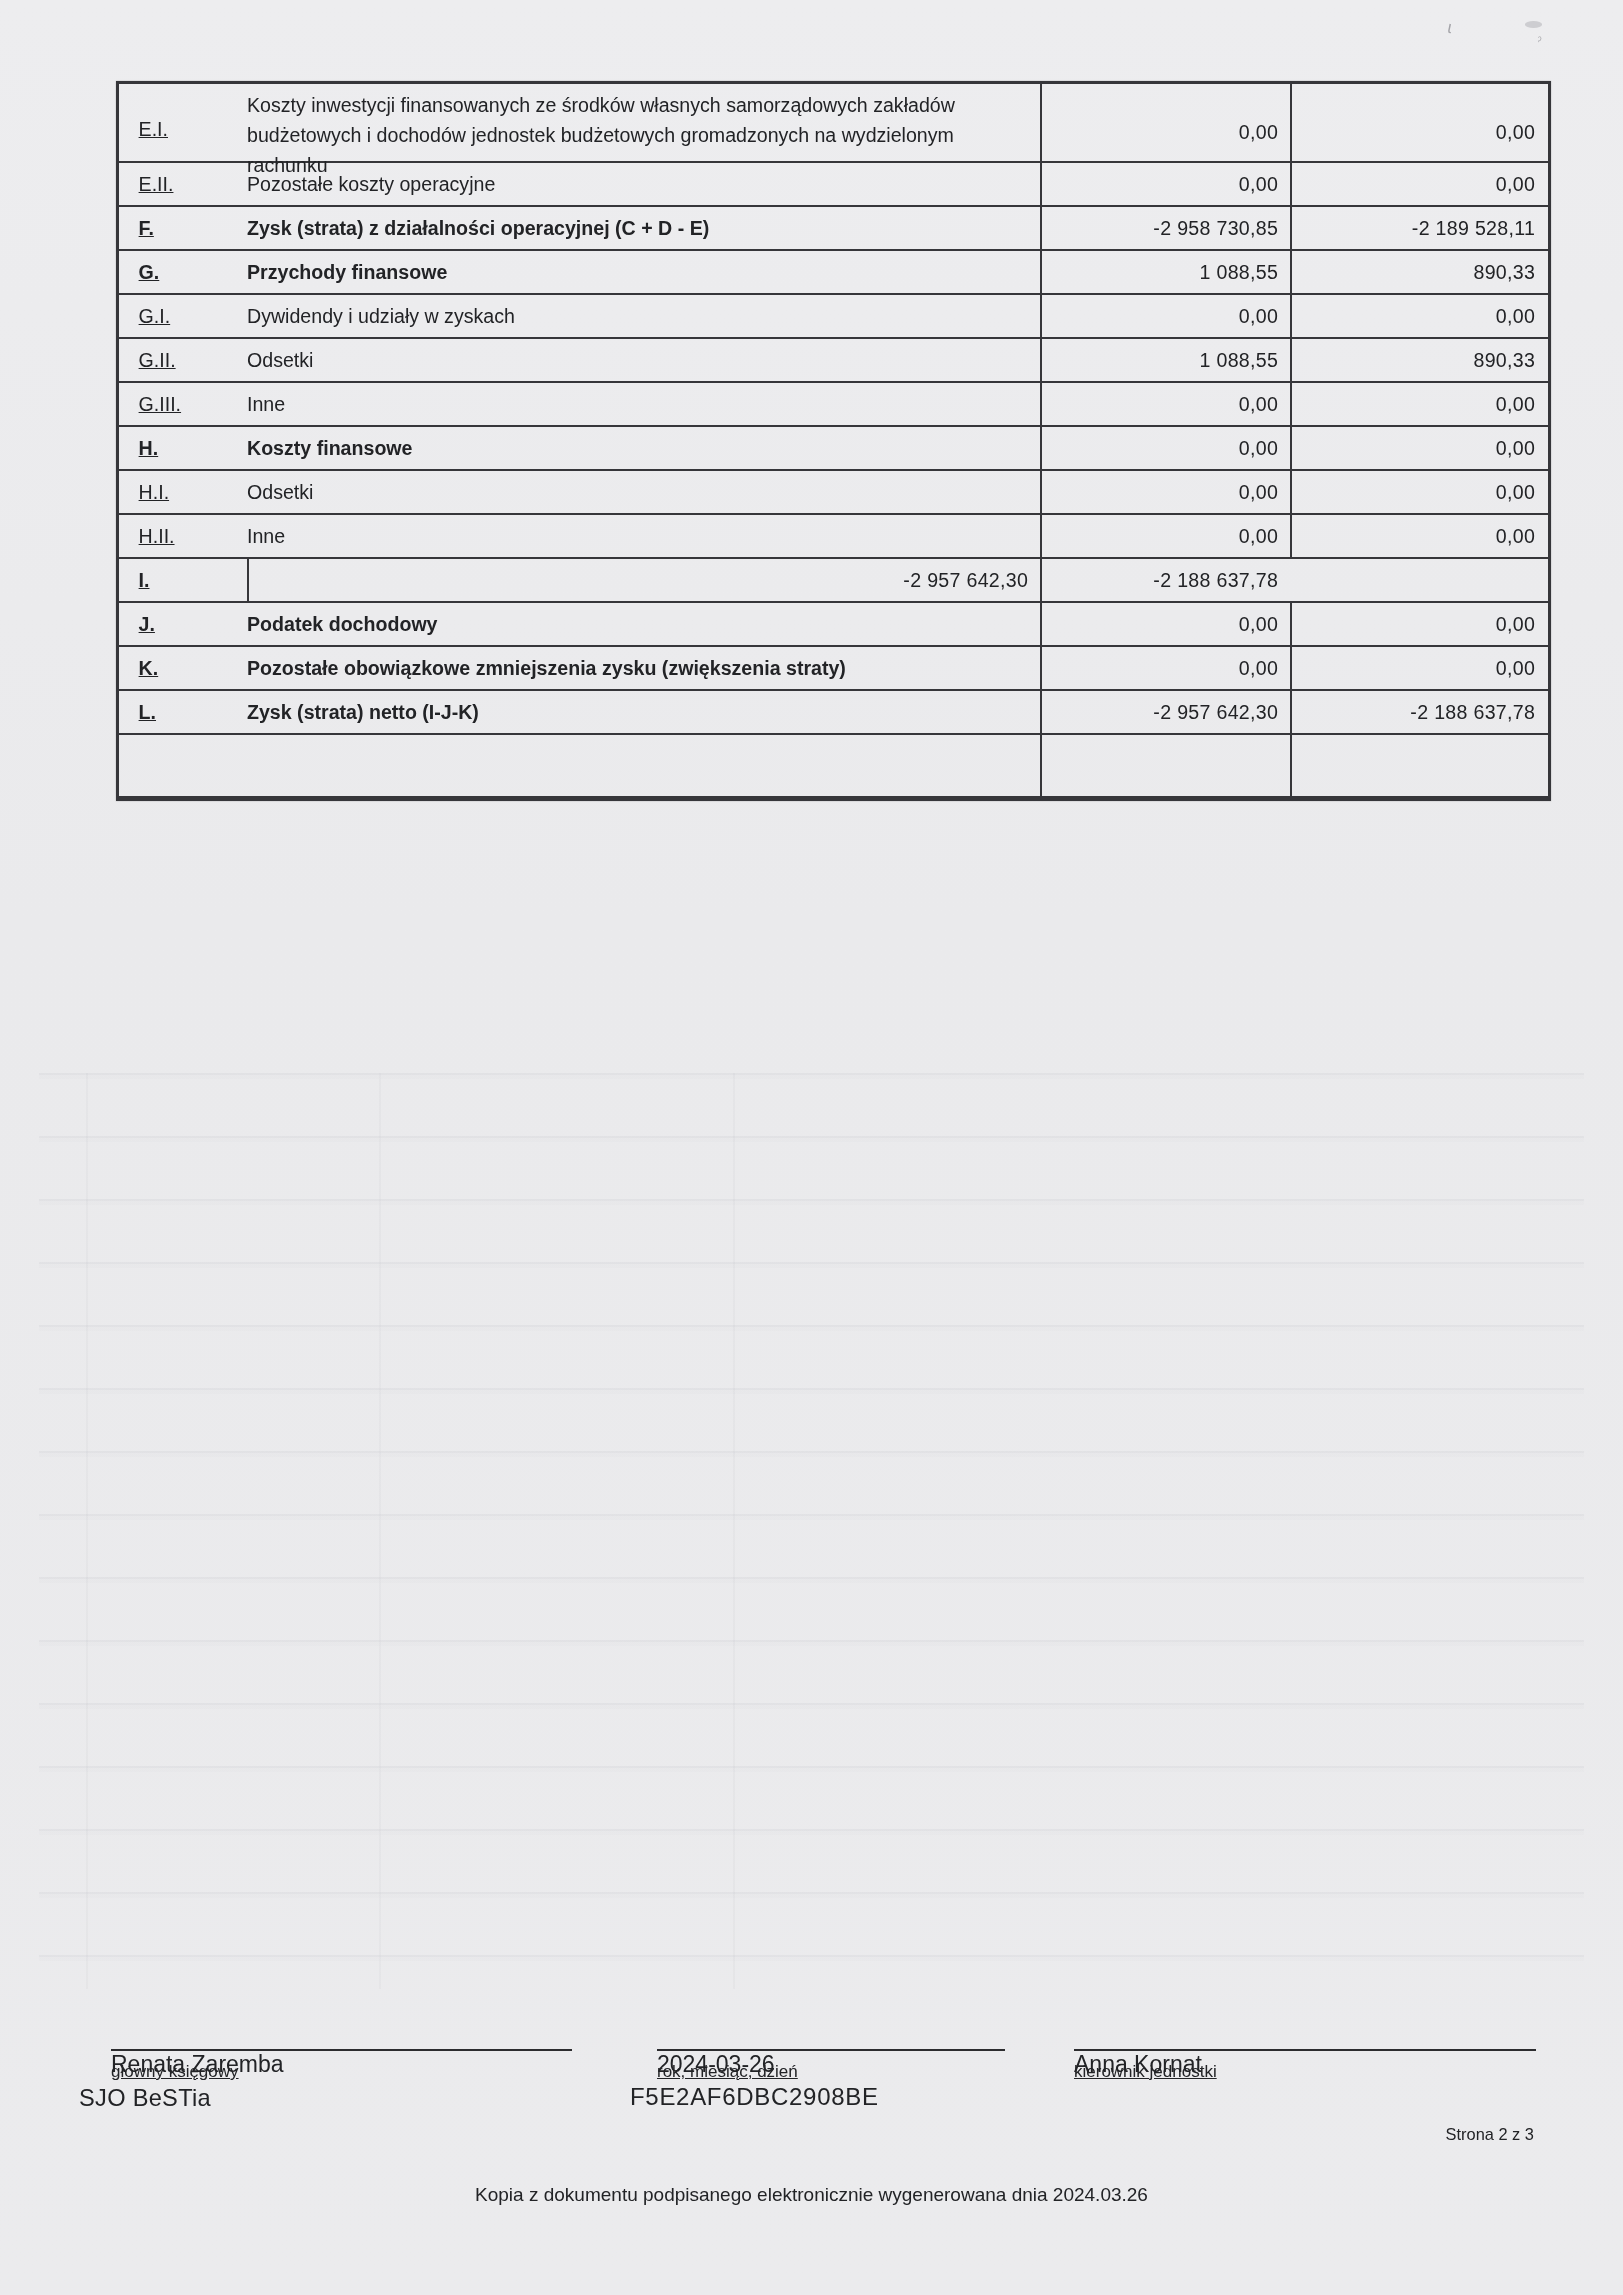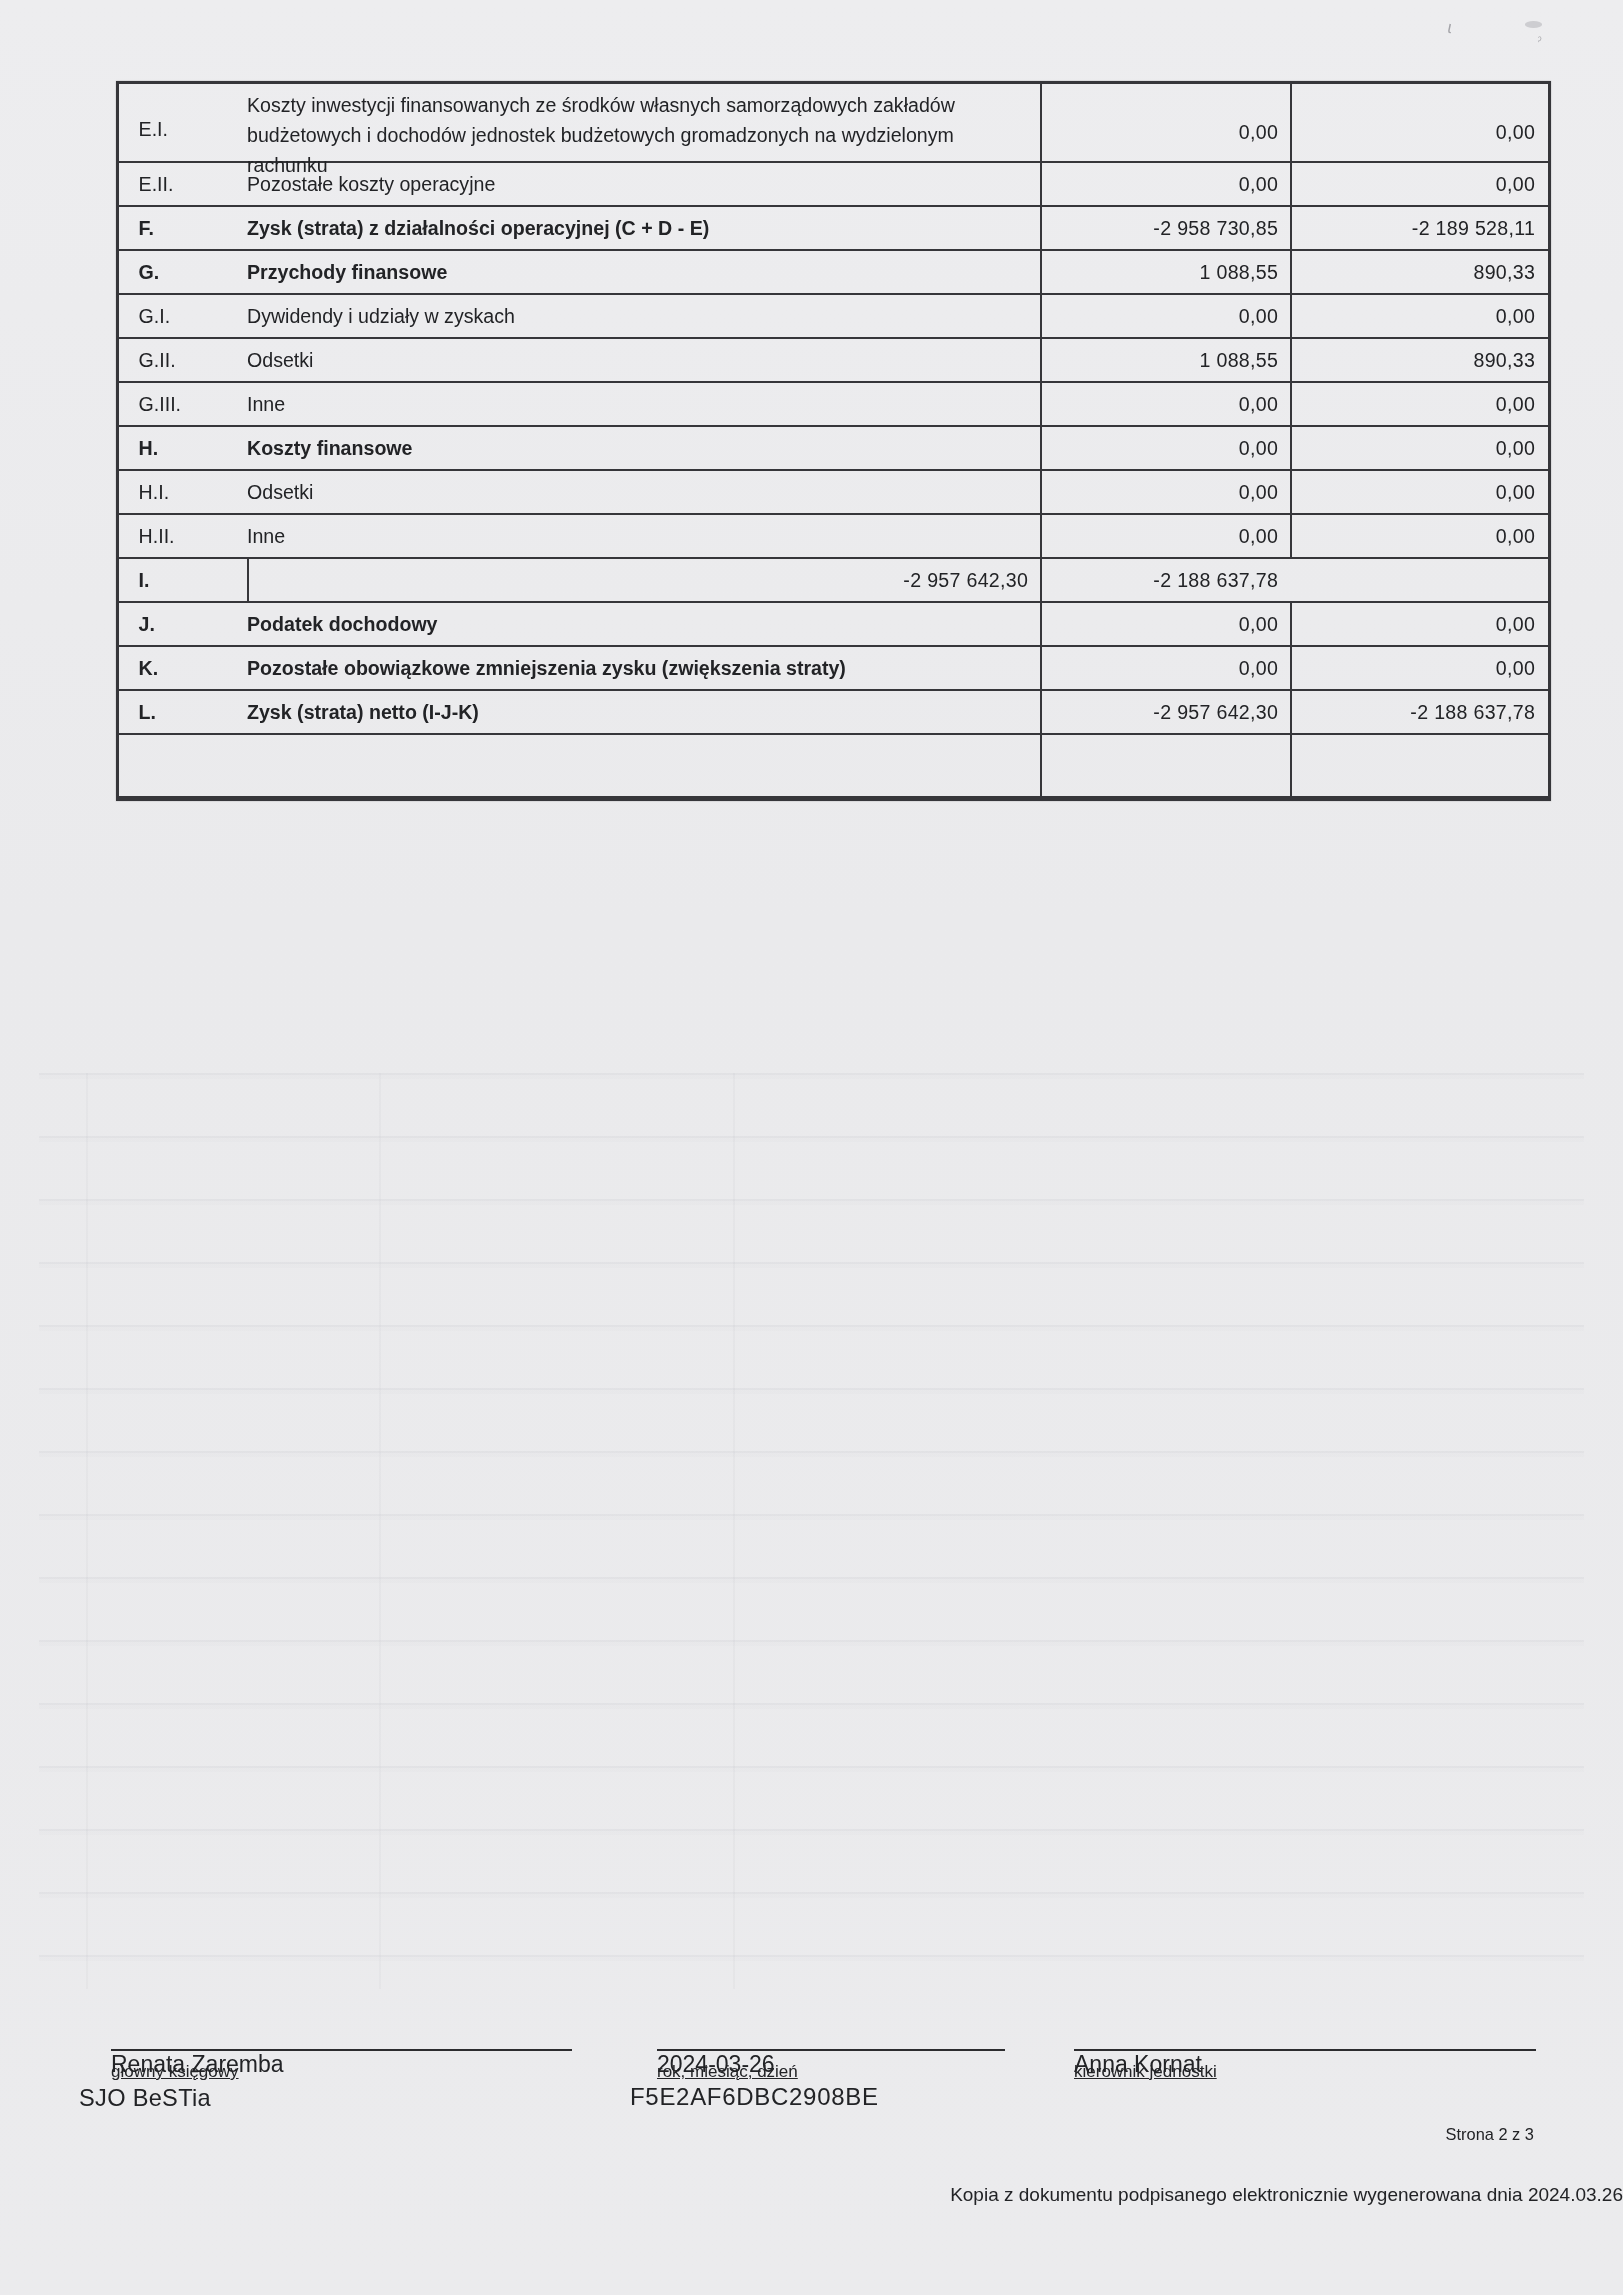--- a/index.html
+++ b/index.html
@@ -30,39 +30,39 @@
     background:transparent;
   }
   .trow{
     display:grid;grid-template-columns:128px 793px 250px 257px;
     height:44px;border-bottom:2.6px solid #36363a;box-sizing:border-box;
   }
   .trow:last-child{border-bottom:none;}
   .trow.tall{height:79px;}
   .trow.empty{height:61px;}
   .cell{display:flex;align-items:center;font-size:19.6px;line-height:30px;box-sizing:border-box;}
-  .cid{padding-left:19.6px;}
+  .cid{padding-left:19.6px;text-decoration:underline;}
   .clabel{padding-right:11.8px;}
   .cval{justify-content:flex-end;border-left:2.6px solid #36363a;padding-right:11.8px;letter-spacing:0.3px;}
   .trow.bold .cid,.trow.bold .clabel{font-weight:700;}
   .trow.tall .clabel{align-items:flex-start;padding-top:5.9px;}
   .trow.tall .cid{align-items:flex-start;padding-top:30px;}
 
   
   .sig{position:absolute;top:2049px;border-top:2.6px solid #2c2c2f;text-align:left;}
   .sig .name{position:absolute;left:0;right:0;bottom:3.9px;font-size:23px;white-space:nowrap;}
   .sig .role{padding-top:11px;font-size:17px;white-space:nowrap;text-decoration:underline;}
   .sig1{left:111px;width:461px;}
   .sig2{left:657px;width:348px;}
   .sig3{left:1074px;width:462px;}
 
   .meta-left{position:absolute;left:79px;top:2085px;font-size:23.6px;letter-spacing:0.3px;}
   .meta-hash{position:absolute;left:630px;top:2083px;font-size:24px;letter-spacing:0.7px;}
   .meta-page{position:absolute;right:89px;top:2125px;font-size:16.4px;margin-left:28px;}
-  .footer-note{position:absolute;left:0;width:1623px;top:2184px;text-align:right;font-size:19px;}
+  .footer-note{position:absolute;left:0;width:1623px;top:2184px;text-align:center;font-size:19px;}
 </style>
 </head>
 <body>
 
 <div class="ghost"></div>
 <span class="speck" style="left:1448px;top:18.3px;">ɩ</span>
 <span class="speck" style="left:1537px;top:34px;font-size:11.8px;">ˀ</span>
 <span class="speck2" style="left:1525px;top:21px;"></span>
 
 <div class="ptable">

